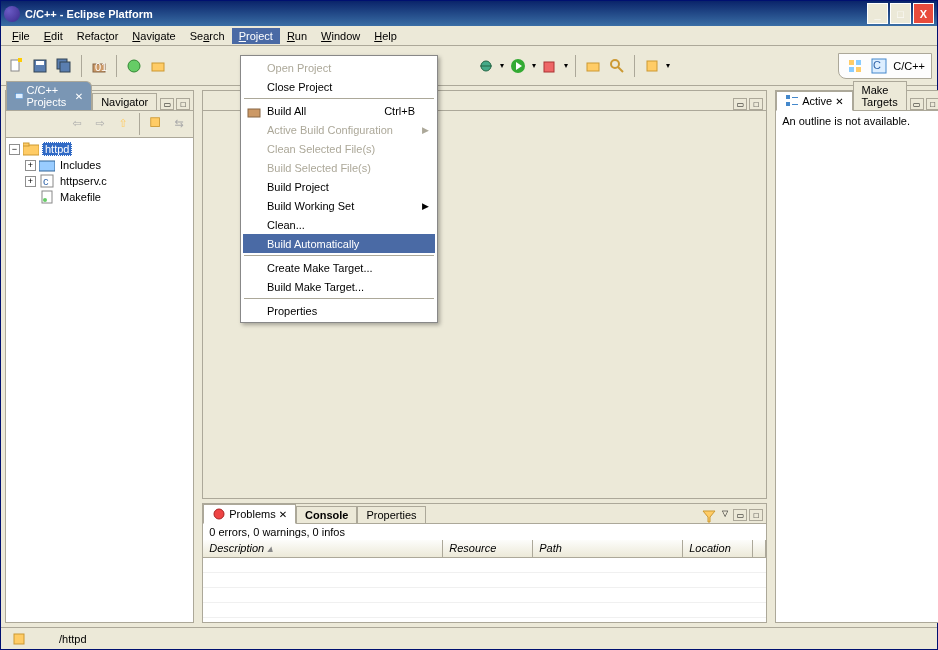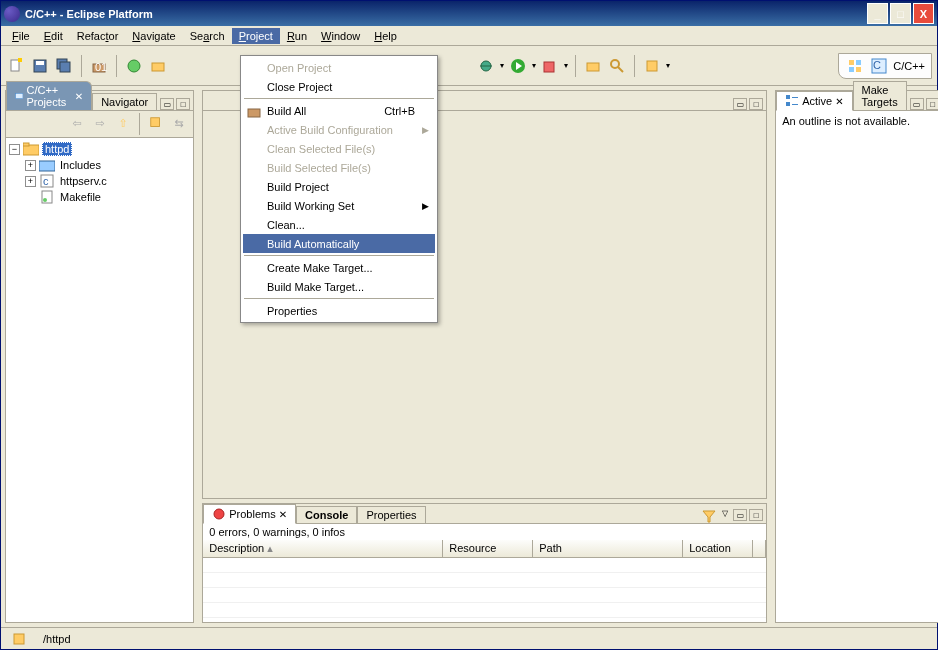--- a/index.html
+++ b/index.html
@@ -46,26 +46,26 @@
 .tree-toggle { width: 11px; height: 11px; border: 1px solid #8e8e8e; display: inline-flex; align-items: center; justify-content: center; font-size: 9px; line-height: 1; margin-right: 3px; cursor: pointer; }
 .tree-icon { width: 16px; height: 16px; display: inline-flex; align-items: center; justify-content: center; margin-right: 3px; }
 .tree-label { padding: 0 2px; }
 .tree-label.selected { background: #316ac5; color: white; border: 1px dotted #fff; }
 
 .editor-panel { flex: 1; }
 .editor-area { flex: 1; background: #ece9d8; }
 
 .bottom-panel { height: 120px; }
 .problems-header { background: #ece9d8; display: flex; border-bottom: 1px solid #aca899; }
-.ph-col { border-right: 1px solid #aca899; padding: 2px 6px; background: linear-gradient(#fdfdfb, #ece9d8); }
+.ph-col { border-right: 1px solid #aca899; padding: 2px 6px; background: linear-gradient(#fdfdfb, #ece9d8); font-style: italic; }
 .problems-status { padding: 2px 6px; background: #fff; }
 .problems-rows { background: #fff; flex: 1; }
 .problems-rows .row { height: 15px; border-bottom: 1px solid #f0f0f0; }
 
-.statusbar { height: 22px; background: #ece9d8; border-top: 1px solid #aca899; display: flex; align-items: center; padding: 0 8px; gap: 14px; }
+.statusbar { height: 22px; background: #ece9d8; border-top: 1px solid #aca899; display: flex; align-items: center; padding: 0 8px; gap: 30px; }
 
 .dropdown-menu { position: absolute; top: 55px; left: 240px; width: 198px; background: #fff; border: 1px solid #888; box-shadow: 2px 2px 4px rgba(0,0,0,0.3); z-index: 100; padding: 2px; }
 .dm-item { display: flex; align-items: center; height: 19px; padding: 0 20px 0 24px; cursor: default; position: relative; }
 .dm-item.disabled { color: #aca899; }
 .dm-item.highlighted { background: #4a6aa5; color: white; }
 .dm-sep { height: 1px; background: #aca899; margin: 2px 1px; }
 .dm-shortcut { position: absolute; right: 20px; }
 .dm-arrow { position: absolute; right: 6px; font-size: 9px; }
 .dm-icon { position: absolute; left: 3px; width: 16px; height: 16px; display: flex; align-items: center; justify-content: center; }
 

